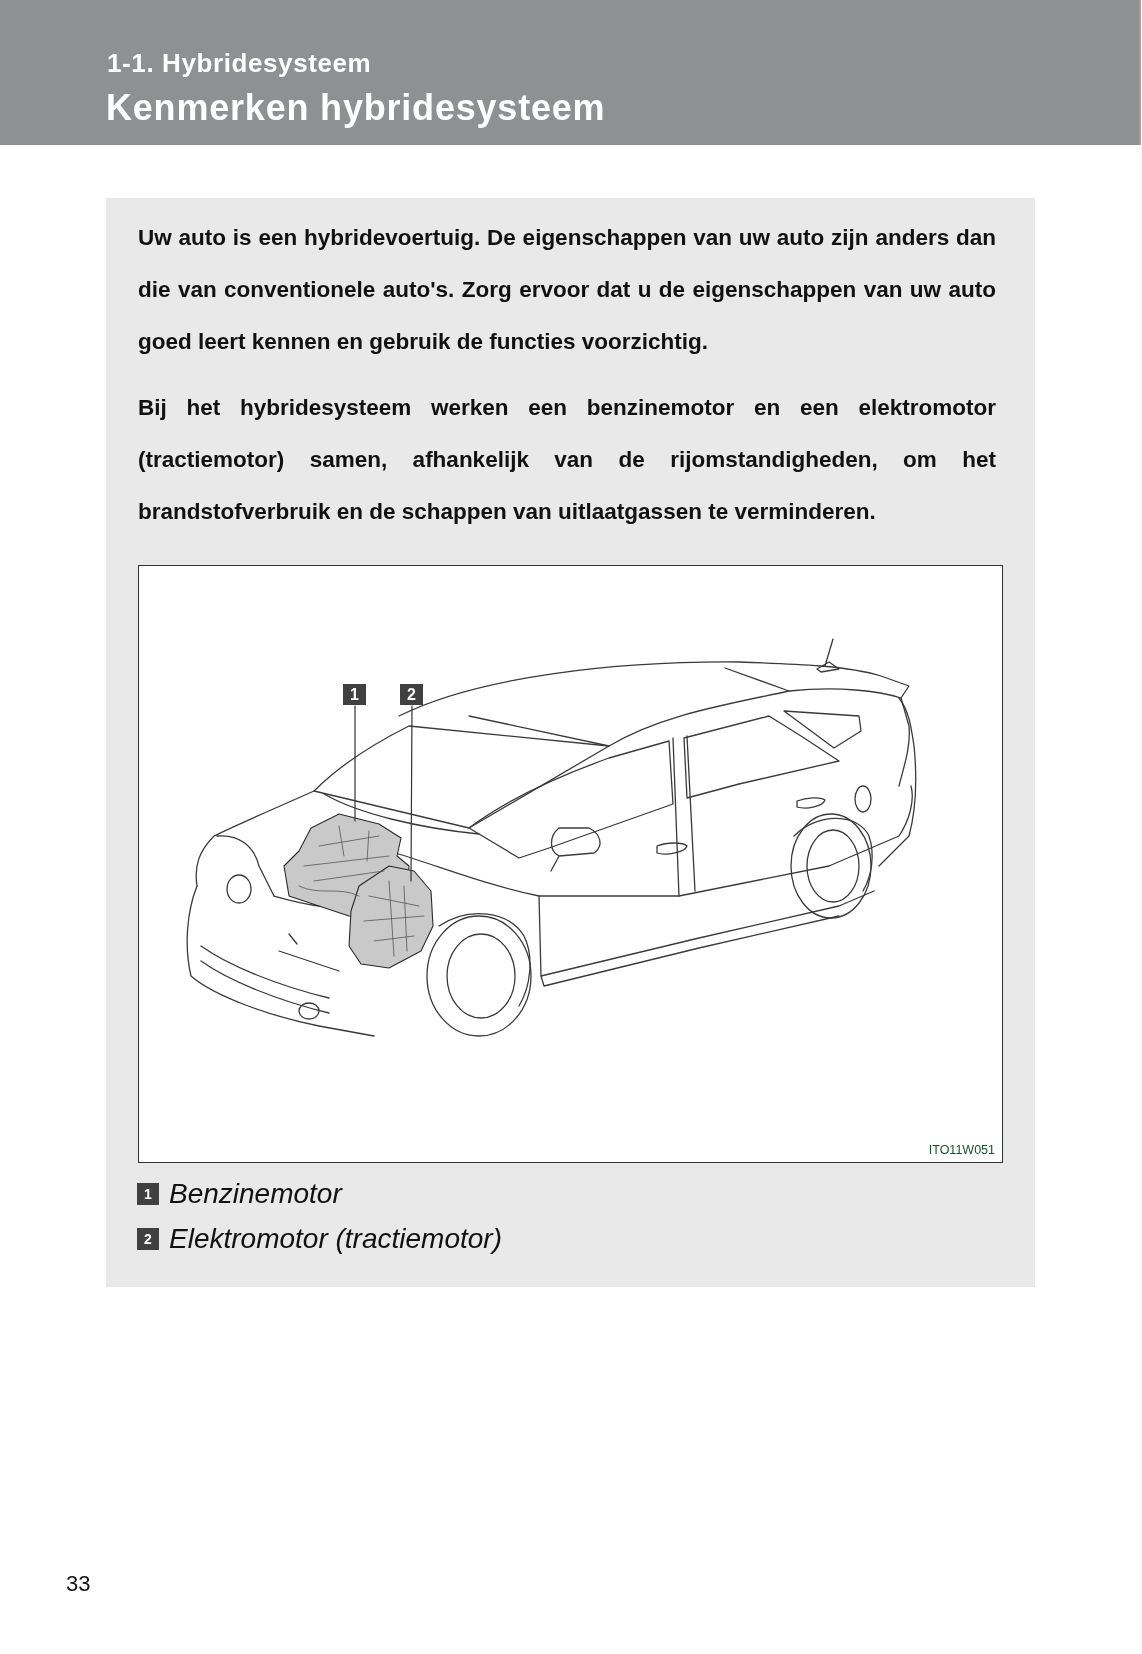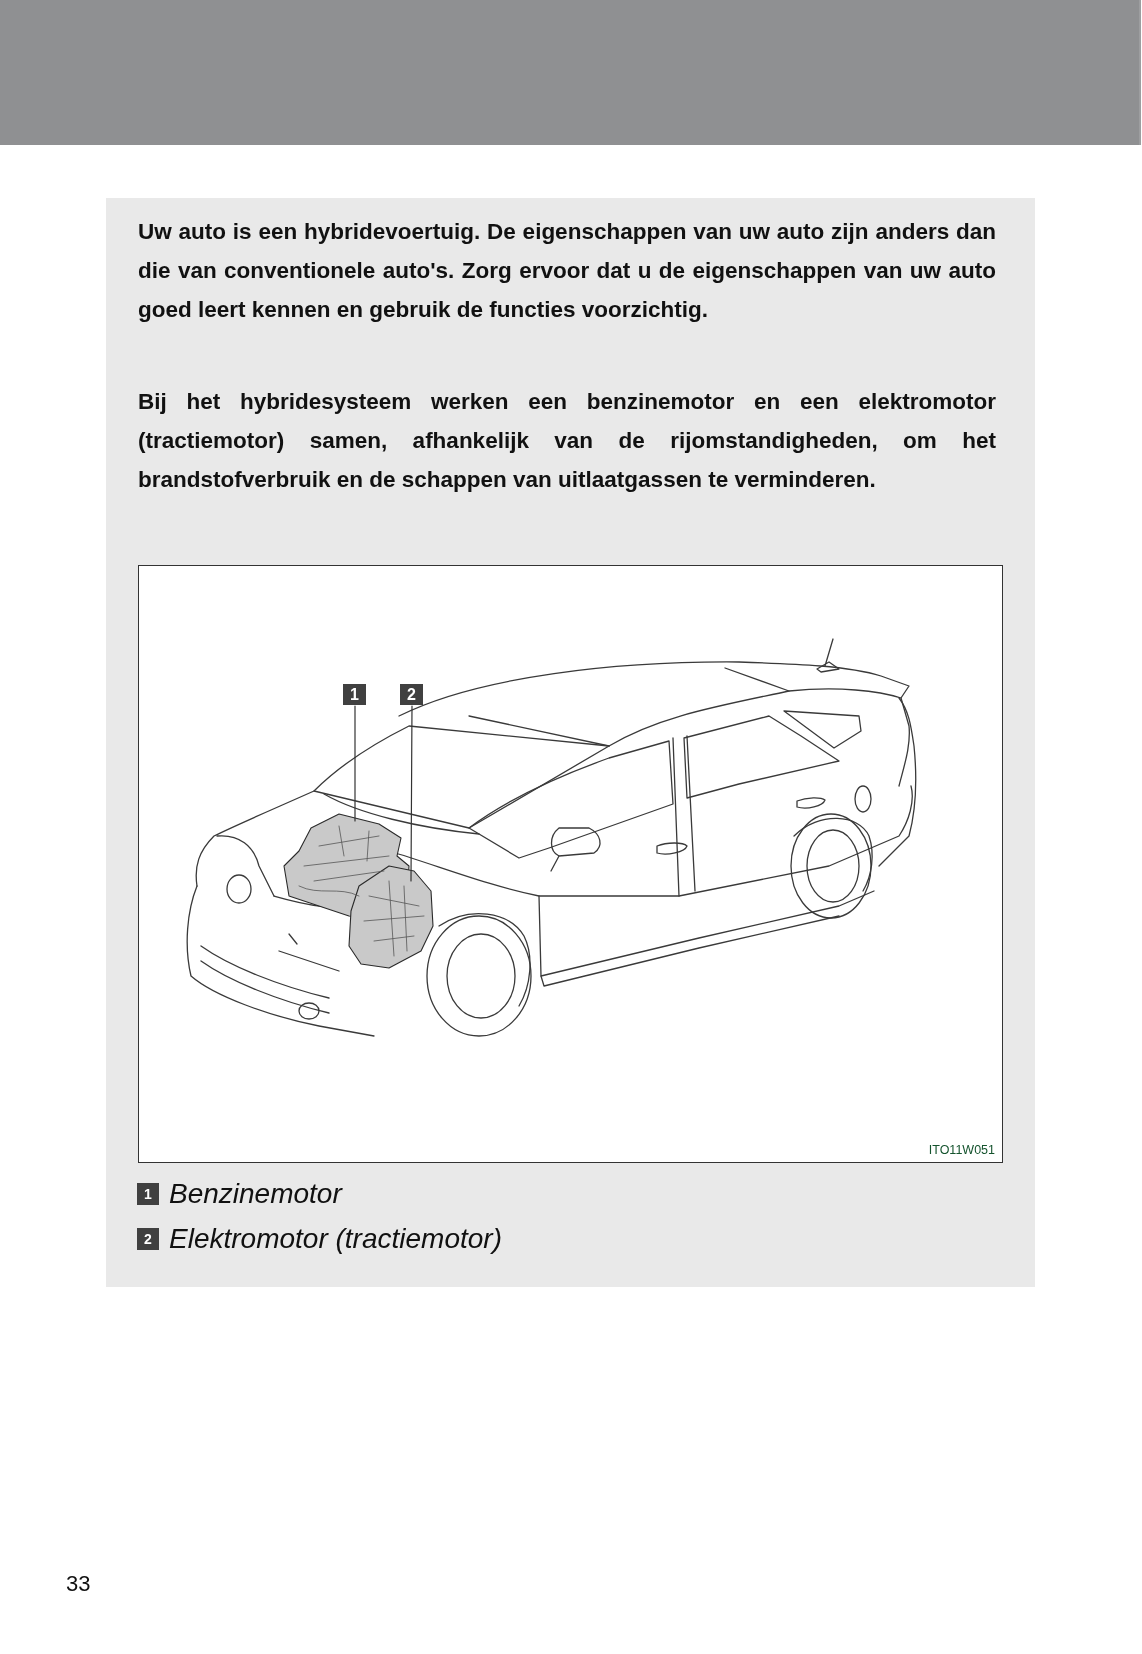--- a/index.html
+++ b/index.html
@@ -1,38 +1,40 @@
 <!DOCTYPE html>
 <html><head>
 <meta charset="utf-8">
 <style>
   html, body { margin: 0; padding: 0; background: #ffffff; }
   body { width: 1142px; height: 1654px; position: relative; overflow: hidden; font-family: "Liberation Sans", sans-serif; }
   .header { position: absolute; left: 0; top: 0; width: 1139px; height: 145px; background: #8f9092; border-right: 2px solid #9d9ea0; }
   .header-sub { position: absolute; left: 107px; top: 48px; color: #ffffff; font-weight: bold; font-size: 26px; letter-spacing: 0.6px; font-family: "Liberation Sans", sans-serif; }
   .header-title { position: absolute; left: 106px; top: 87px; color: #ffffff; font-weight: bold; font-size: 36px; letter-spacing: 0.8px; font-family: "Liberation Sans", sans-serif; }
   .infobox { position: absolute; left: 106px; top: 198px; width: 929px; height: 1089px; background: #e9e9e9; }
-  .para { position: absolute; left: 138px; width: 858px; color: #111111; font-weight: bold; font-size: 22.5px; line-height: 39px; text-align: justify; font-family: "Liberation Sans Narrow", "Liberation Sans", sans-serif; }
+  .para { position: absolute; left: 138px; width: 858px; color: #111111; font-weight: bold; font-size: 22.5px; line-height: 52px; text-align: justify; font-family: "Liberation Sans Narrow", "Liberation Sans", sans-serif; }
   .p1 { top: 212px; }
   .p2 { top: 382px; }
   .figure { position: absolute; left: 138px; top: 565px; width: 863px; height: 596px; background: #ffffff; border: 1.5px solid #333333; }
   .figure svg { position: absolute; left: 0; top: 0; }
   .fig-code { position: absolute; right: 7px; bottom: 5px; font-size: 12.5px; color: #14532d; font-family: "Liberation Sans", sans-serif; }
   .callout { position: absolute; width: 23px; height: 21px; background: #404040; color: #ffffff; font-weight: bold; font-size: 16px; text-align: center; line-height: 21px; font-family: "Liberation Sans", sans-serif; }
   .legend-item { position: absolute; left: 137px; height: 30px; display: flex; align-items: center; }
   .legend-badge { width: 22px; height: 22px; background: #404040; color: #ffffff; font-weight: bold; font-size: 14px; text-align: center; line-height: 22px; margin-right: 10px; font-family: "Liberation Sans", sans-serif; }
   .legend-text { font-size: 28px; color: #111111; font-family: "Liberation Sans", sans-serif; font-style: italic; }
   .li1 { top: 1179px; }
   .li2 { top: 1224px; }
   .page-number { position: absolute; left: 66px; top: 1571px; font-size: 22px; color: #111111; font-family: "Liberation Sans", sans-serif; }
 </style>
 </head>
 <body>
 
 <div class="header">
+  <div class="header-sub">1-1. Hybridesysteem</div>
+  <div class="header-title">Kenmerken hybridesysteem</div>
 </div>
 
 <div class="infobox"></div>
 
 <div class="para p1">Uw auto is een hybridevoertuig. De eigenschappen van uw auto zijn anders dan die van conventionele auto's. Zorg ervoor dat u de eigen­schappen van uw auto goed leert kennen en gebruik de functies voorzichtig.</div>
 <div class="para p2">Bij het hybridesysteem werken een benzinemotor en een elektromo­tor (tractiemotor) samen, afhankelijk van de rijomstandigheden, om het brandstofverbruik en de schappen van uitlaatgassen te verminde­ren.</div>
 
 <div class="figure">
   <svg width="863" height="596" viewBox="0 0 863 596" fill="none" stroke="#3a3a3a" stroke-width="1.3" stroke-linejoin="round" stroke-linecap="round">
 

